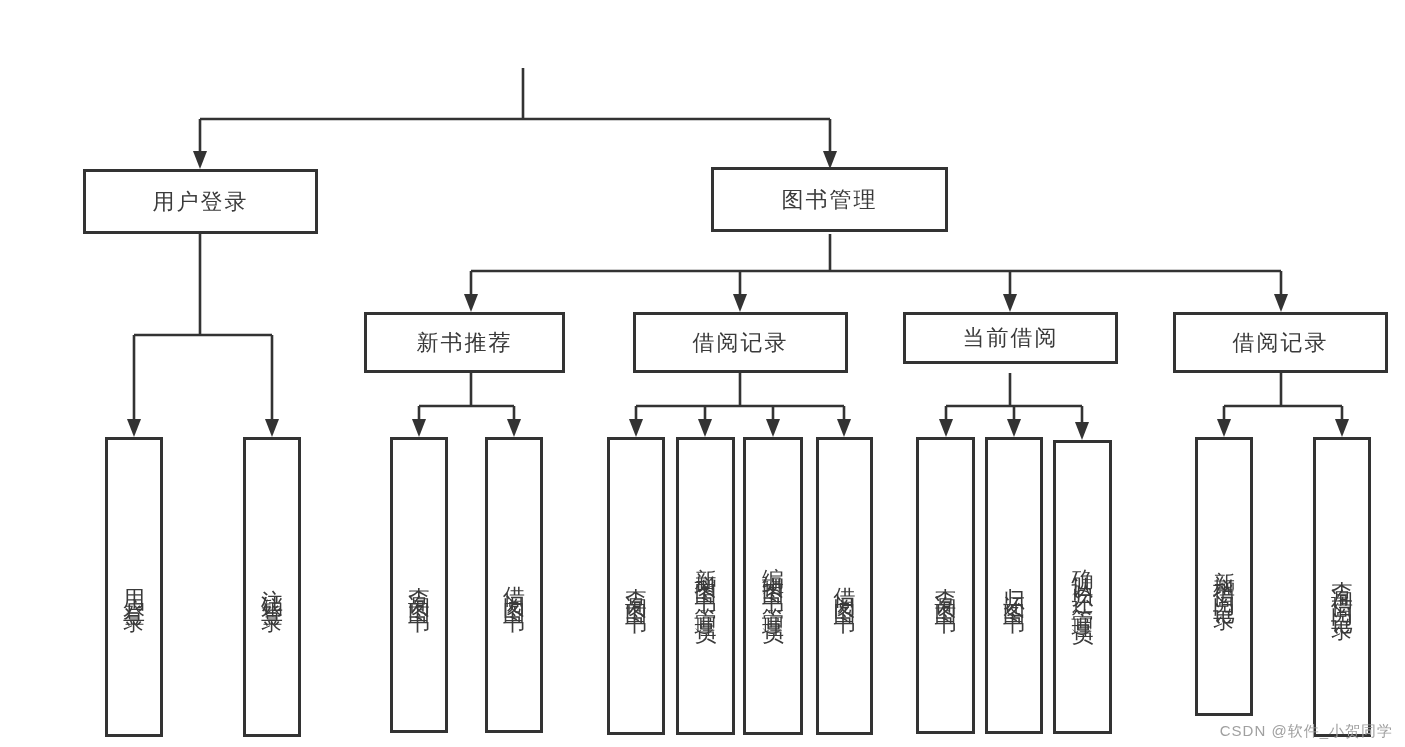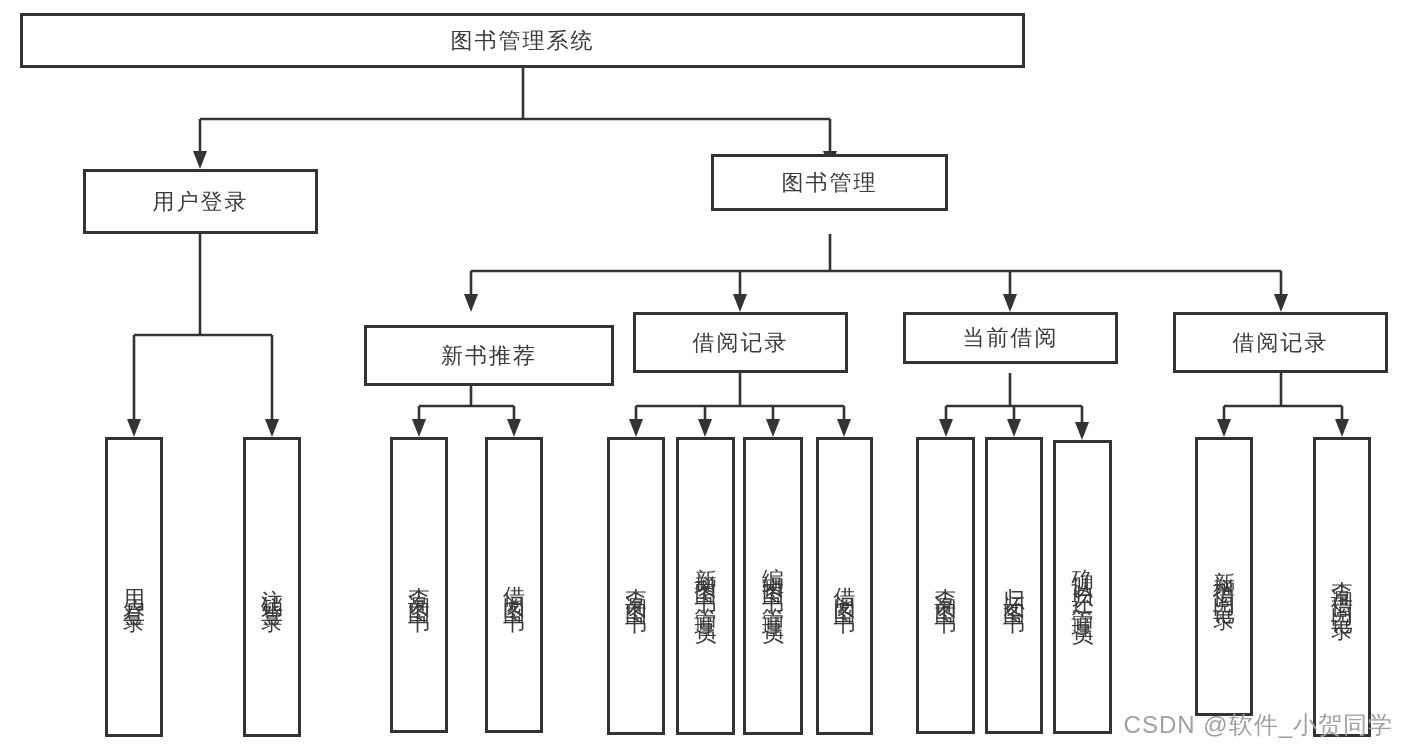--- a/index.html
+++ b/index.html
@@ -25,21 +25,21 @@
   .node.h .lbl{letter-spacing:2px;white-space:nowrap;}
   .node.v .lbl{
     writing-mode:vertical-rl;
     text-orientation:mixed;
     letter-spacing:8px;
     line-height:1;
   }
   .watermark{
     position:absolute;
     right:12px;bottom:6px;
-    font-size:24px;
+    font-size:15px;
     letter-spacing:1px;
     color:var(--wm,#a0a0a0);
     white-space:nowrap;
   }
 </style>
 </head>
 <body>
 
 <div class="canvas">
 
@@ -79,32 +79,29 @@
       <polygon points="1007,419 1021,419 1014,437"></polygon>
       <polygon points="1075,422 1089,422 1082,440"></polygon>
     </g>
     <g>
       <path d="M1281,373 V406 M1224,406 H1342 M1224,406 V420 M1342,406 V420"></path>
       <polygon points="1217,419 1231,419 1224,437"></polygon>
       <polygon points="1335,419 1349,419 1342,437"></polygon>
     </g>
   </svg>
 
-  <div class="node h" style="left:20px;top:13px;width:1005px;height:55px;">
-    <span class="lbl">图书管理系统</span>
-  </div>
 
   <div class="node h" style="left:83px;top:169px;width:235px;height:65px;">
     <span class="lbl">用户登录</span>
   </div>
-  <div class="node h" style="left:711px;top:154px;width:237px;height:57px;align-items:center;">
+  <div class="node h" style="left:711px;top:167px;width:237px;height:65px;align-items:center;">
     <span class="lbl">图书管理</span>
   </div>
 
-  <div class="node h" style="left:364px;top:312px;width:250px;height:61px;margin-top:13px;">
+  <div class="node h" style="left:364px;top:312px;width:201px;height:61px;">
     <span class="lbl">新书推荐</span>
   </div>
   <div class="node h" style="left:633px;top:312px;width:215px;height:61px;">
     <span class="lbl">借阅记录</span>
   </div>
   <div class="node h" style="left:903px;top:312px;width:215px;height:52px;">
     <span class="lbl">当前借阅</span>
   </div>
   <div class="node h" style="left:1173px;top:312px;width:215px;height:61px;">
     <span class="lbl">借阅记录</span>

